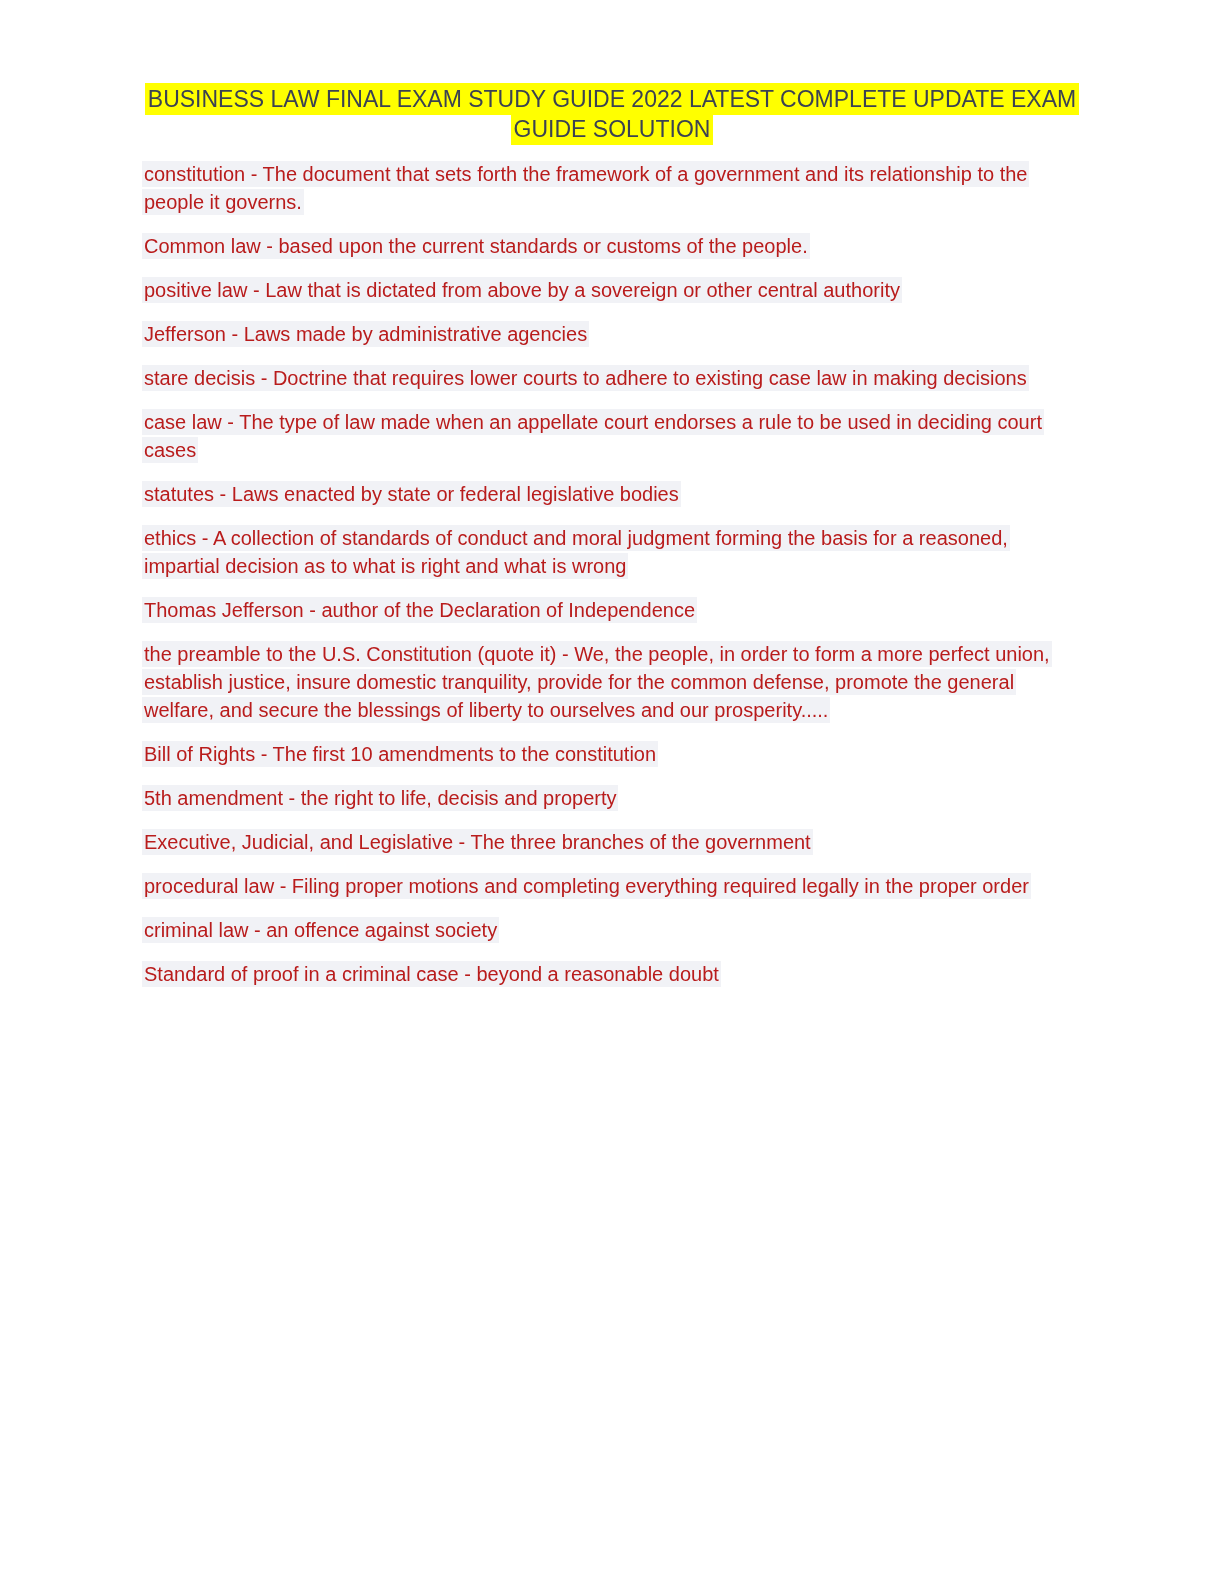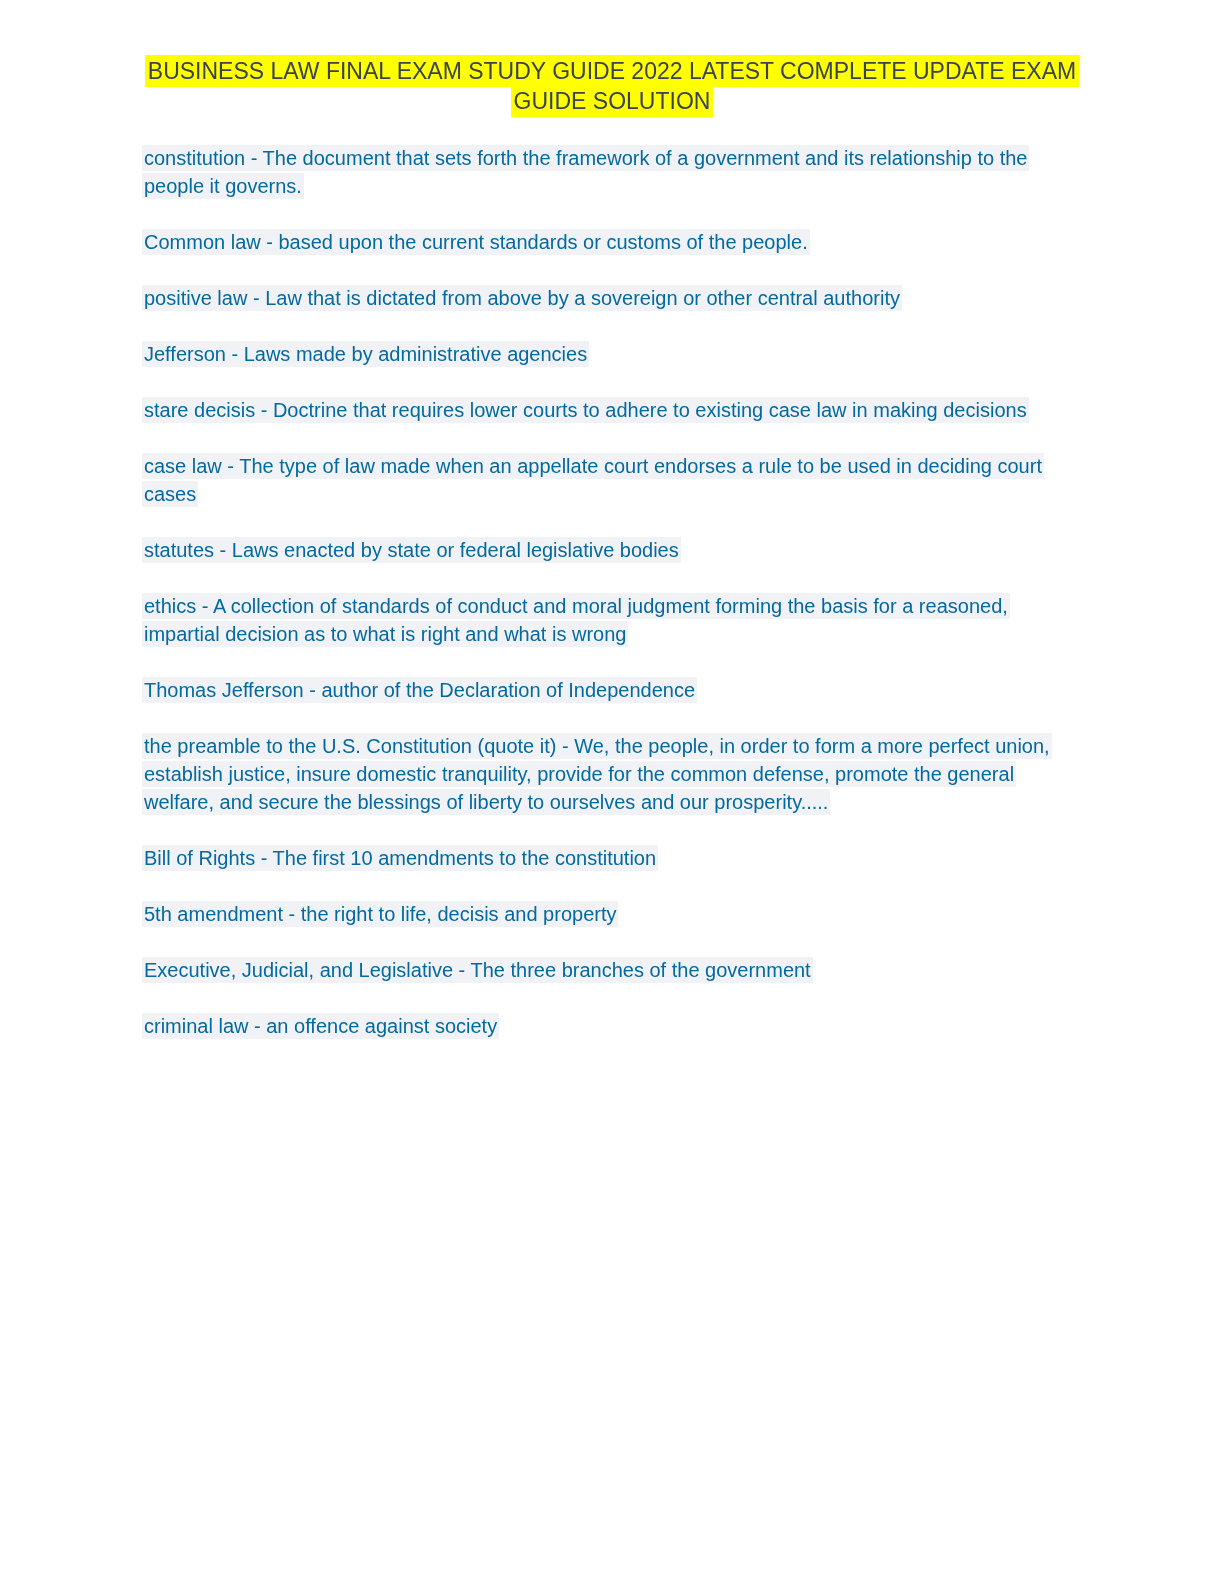--- a/index.html
+++ b/index.html
@@ -10,45 +10,45 @@
   body {
     width: 1224px;
     min-height: 1584px;
     font-family: "Liberation Sans", sans-serif;
     color: #3b4252;
   }
   .page {
     box-sizing: border-box;
     width: 1224px;
     min-height: 1584px;
-    padding: 56px 142px 60px 142px;
+    padding: 84px 142px 60px 142px;
   }
   .content {
     width: 940px;
   }
   h1.doc-title {
     margin: 0;
     font-size: 23px;
     font-weight: 400;
     line-height: 30px;
     text-align: center;
     color: #3b4252;
   }
   h1.doc-title .hl-yellow {
     background: #ffff00;
     padding: 3px 3px;
     -webkit-box-decoration-break: clone;
     box-decoration-break: clone;
   }
   p.study-item {
-    margin: 28px 0;
+    margin: 16px 0;
     font-size: 20px;
     font-weight: 400;
     line-height: 28px;
-    color: #0369a1;
+    color: #b91c1c;
   }
   p.study-item .hl-gray {
     background: #f1f2f6;
     padding: 2px 2px;
     -webkit-box-decoration-break: clone;
     box-decoration-break: clone;
   }
 </style>
 </head>
 <body>
@@ -79,18 +79,20 @@
     <p class="study-item"><span class="hl-gray">Thomas Jefferson - author of the Declaration of Independence</span></p>
 
     <p class="study-item"><span class="hl-gray">the preamble to the U.S. Constitution (quote it) - We, the people, in order to form a more perfect union, establish justice, insure domestic tranquility, provide for the common defense, promote the general welfare, and secure the blessings of liberty to ourselves and our prosperity.....</span></p>
 
     <p class="study-item"><span class="hl-gray">Bill of Rights - The first 10 amendments to the constitution</span></p>
 
     <p class="study-item"><span class="hl-gray">5th amendment - the right to life, decisis and property</span></p>
 
     <p class="study-item"><span class="hl-gray">Executive, Judicial, and Legislative - The three branches of the government</span></p>
 
+    <p class="study-item"><span class="hl-gray">procedural law - Filing proper motions and completing everything required legally in the proper order</span></p>
 
     <p class="study-item"><span class="hl-gray">criminal law - an offence against society</span></p>
 
+    <p class="study-item"><span class="hl-gray">Standard of proof in a criminal case - beyond a reasonable doubt</span></p>
 
   </div>
 </div>
 
 </body></html>

